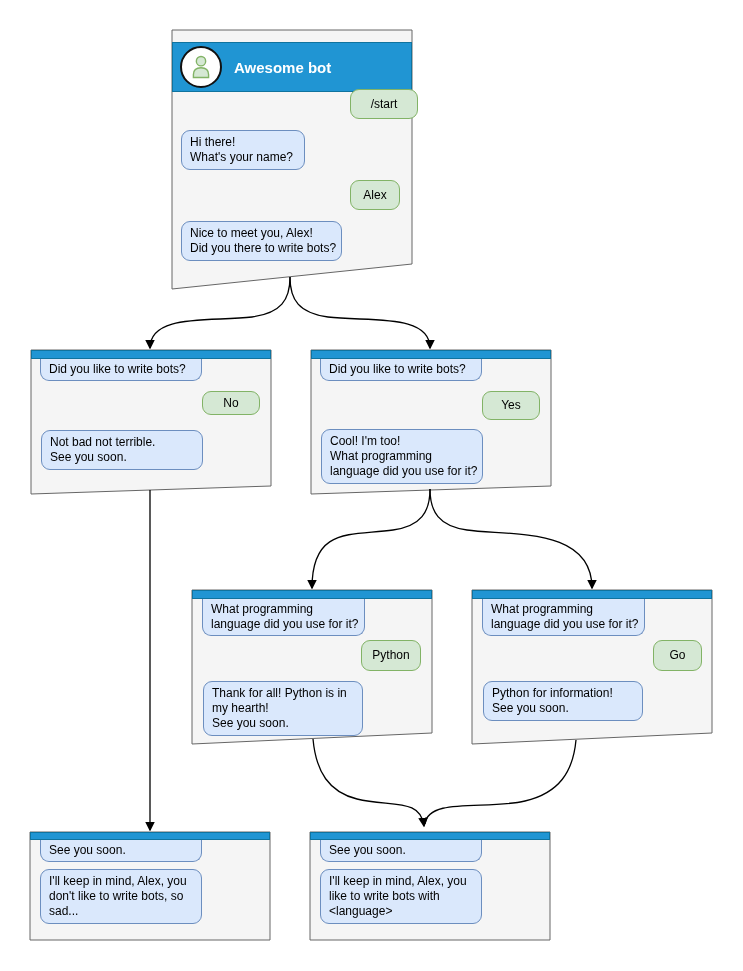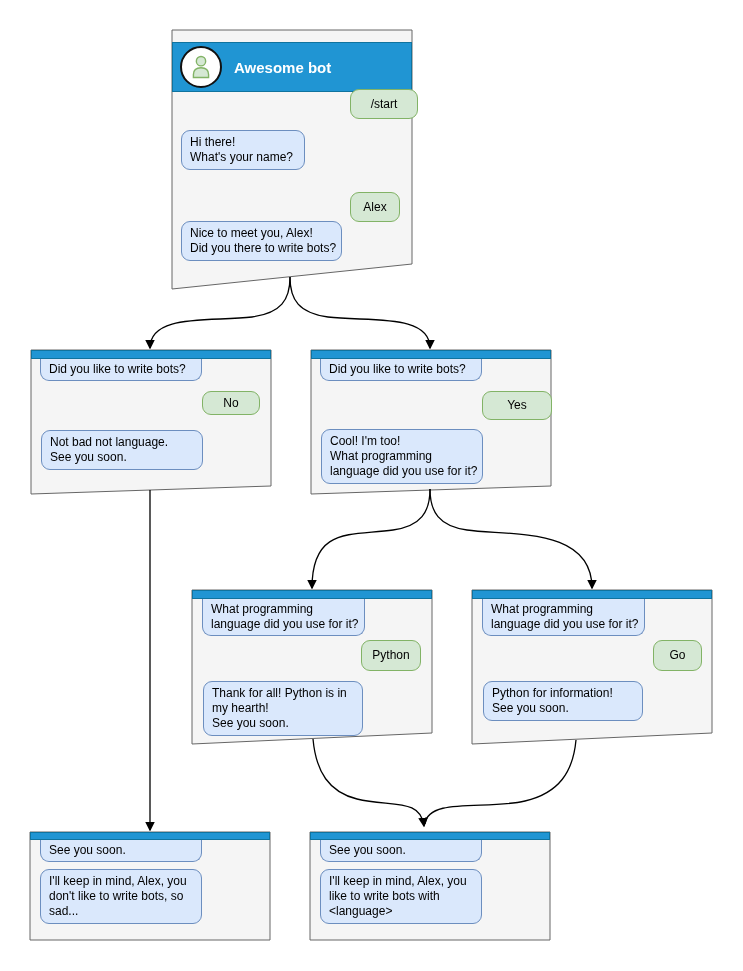--- a/index.html
+++ b/index.html
@@ -64,33 +64,33 @@
       <svg width="28" height="28" viewBox="0 0 24 24">
         <circle cx="12" cy="7" r="4" fill="#d5e8d4" stroke="#82b366" stroke-width="1.2"></circle>
         <path d="M5.5 21 V18.5 C5.5 14.5 8 12.6 12 12.6 C16 12.6 18.5 14.5 18.5 18.5 V21 Z" fill="#d5e8d4" stroke="#82b366" stroke-width="1.2"></path>
       </svg>
     </div>
     <div class="wtitle">Awesome bot</div>
   </div>
   <div class="msg user" style="left:350px;top:89px;width:68px;height:30px">/start</div>
   <div class="msg bot" style="left:181px;top:130px;width:124px">Hi there!
 What's your name?</div>
-  <div class="msg user" style="left:350px;top:192px;width:50px;height:30px">Alex</div>
+  <div class="msg user" style="left:350px;top:180px;width:50px;height:30px">Alex</div>
   <div class="msg bot" style="left:181px;top:221px;width:161px">Nice to meet you, Alex!
 Did you there to write bots?</div>
 
   <div class="titlebar" style="left:31px;top:350px;width:240px;height:9px"></div>
   <div class="msg bot clip" style="left:40px;top:359px;width:162px">Did you like to write bots?</div>
   <div class="msg user" style="left:202px;top:391px;width:58px;height:24px">No</div>
-  <div class="msg bot" style="left:41px;top:430px;width:162px">Not bad not language.
+  <div class="msg bot" style="left:41px;top:430px;width:162px">Not bad not terrible.
 See you soon.</div>
 
   <div class="titlebar" style="left:311px;top:350px;width:240px;height:9px"></div>
   <div class="msg bot clip" style="left:320px;top:359px;width:162px">Did you like to write bots?</div>
-  <div class="msg user" style="left:482px;top:391px;width:70px;height:29px">Yes</div>
+  <div class="msg user" style="left:482px;top:391px;width:58px;height:29px">Yes</div>
   <div class="msg bot" style="left:321px;top:429px;width:162px">Cool! I'm too!
 What programming
 language did you use for it?</div>
 
   <div class="titlebar" style="left:192px;top:590px;width:240px;height:9px"></div>
   <div class="msg bot clip" style="left:202px;top:599px;width:163px">What programming
 language did you use for it?</div>
   <div class="msg user" style="left:361px;top:640px;width:60px;height:31px">Python</div>
   <div class="msg bot" style="left:203px;top:681px;width:160px">Thank for all! Python is in
 my hearth!

